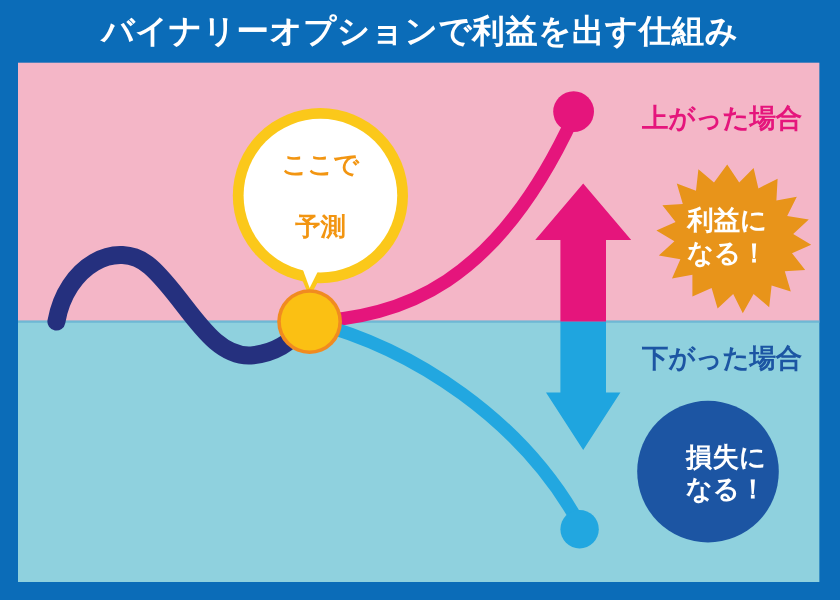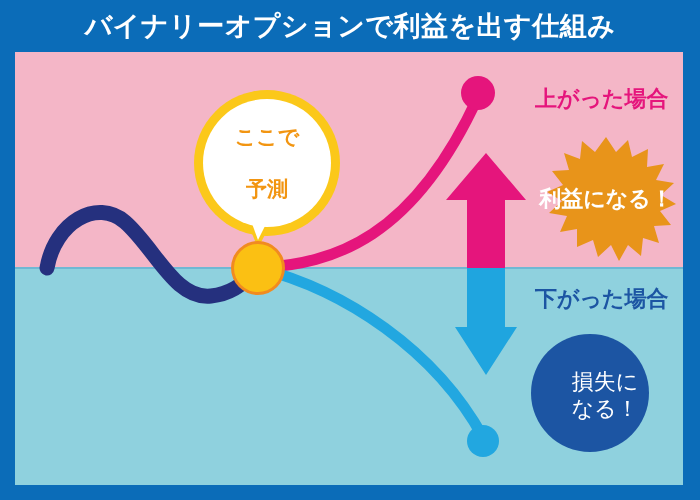--- a/index.html
+++ b/index.html
@@ -88,21 +88,21 @@
     top: 232px;
     color: #1C55A3;
   }
   .burst-text {
     position: absolute;
     left: 521px;
     top: 95px;
     width: 140px;
     height: 104px;
     display: flex;
-    flex-direction: row;
+    flex-direction: column;
     align-items: center;
     justify-content: center;
     color: #ffffff;
     font-size: 22px;
     font-weight: bold;
     line-height: 1.22;
     text-align: center;
     white-space: nowrap;
     user-select: none;
     pointer-events: none;
@@ -112,21 +112,21 @@
     left: 510px;
     top: 285px;
     width: 160px;
     height: 116px;
     display: flex;
     flex-direction: column;
     align-items: center;
     justify-content: center;
     color: #ffffff;
     font-size: 22px;
-    font-weight: normal;
+    font-weight: bold;
     line-height: 1.25;
     text-align: center;
     white-space: nowrap;
     user-select: none;
     pointer-events: none;
   }
   .bubble-text {
     position: absolute;
     left: 186px;
     top: 50px;

